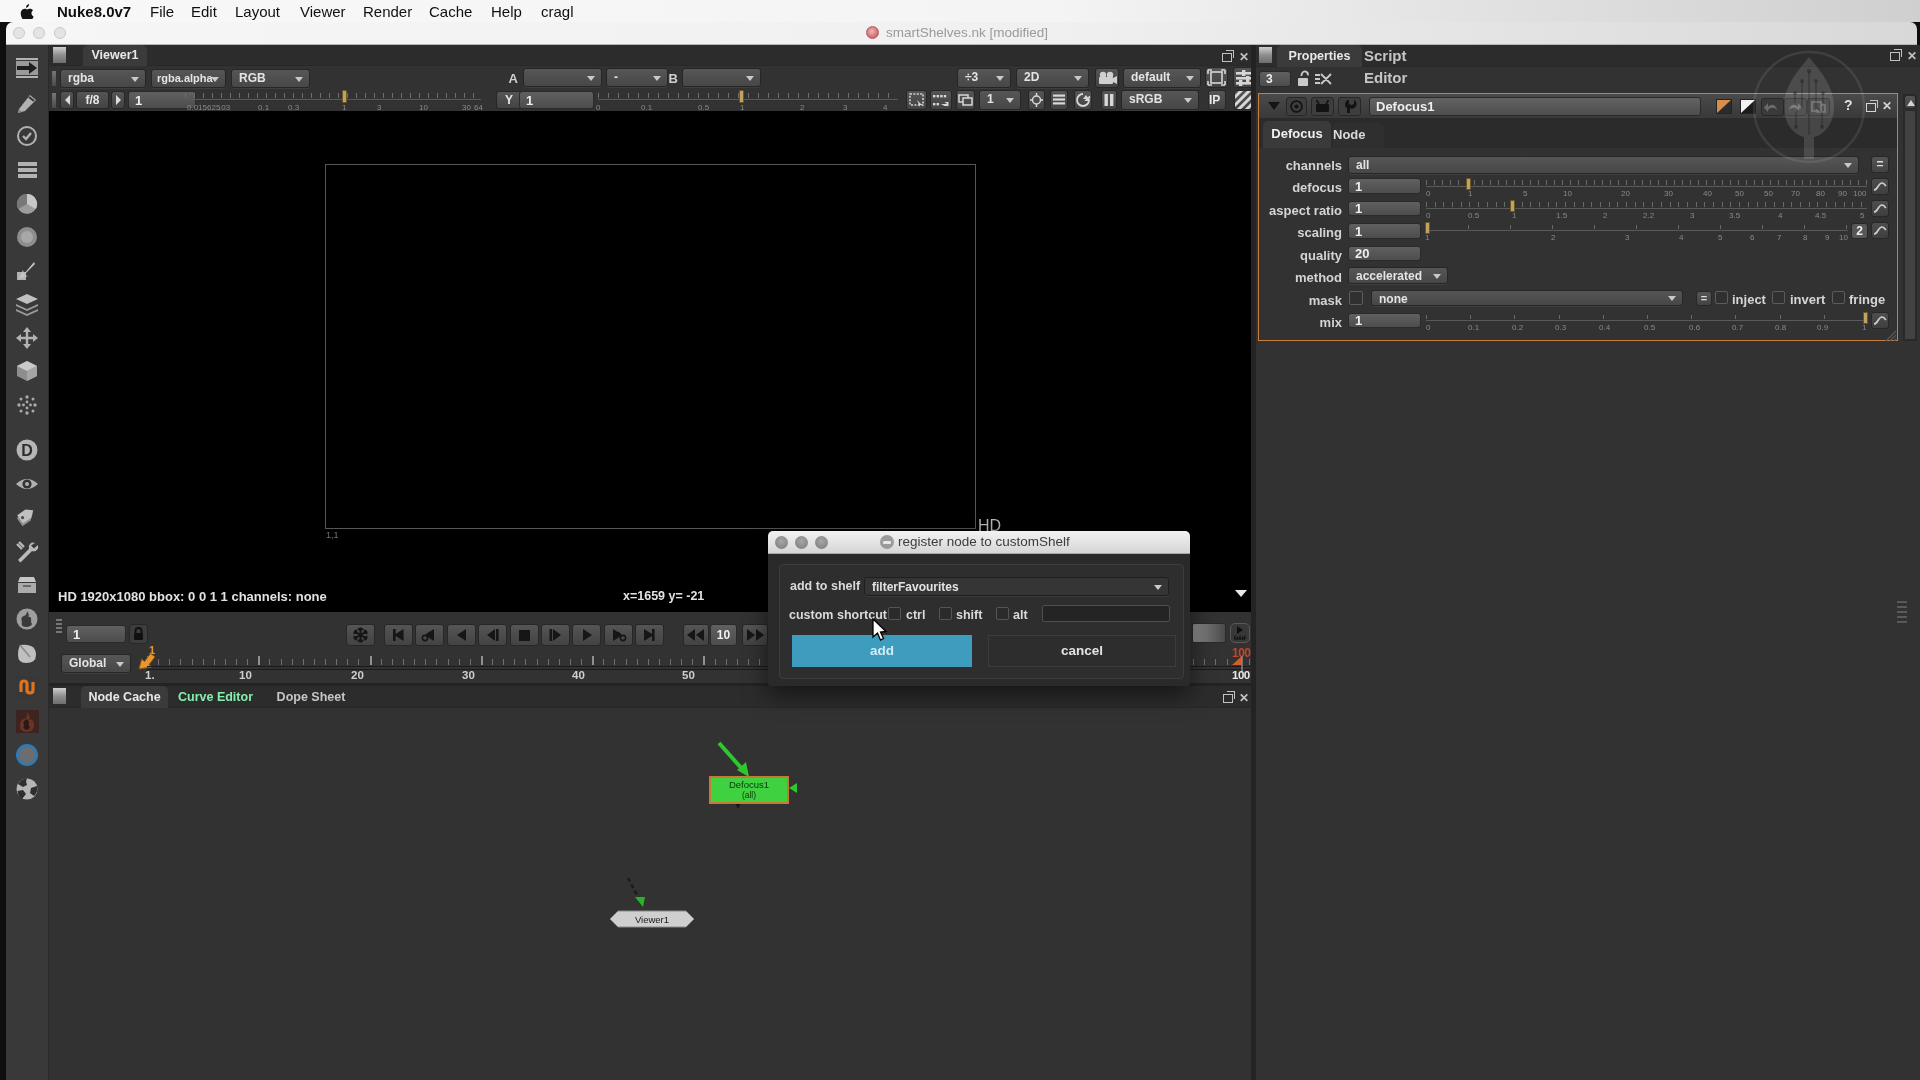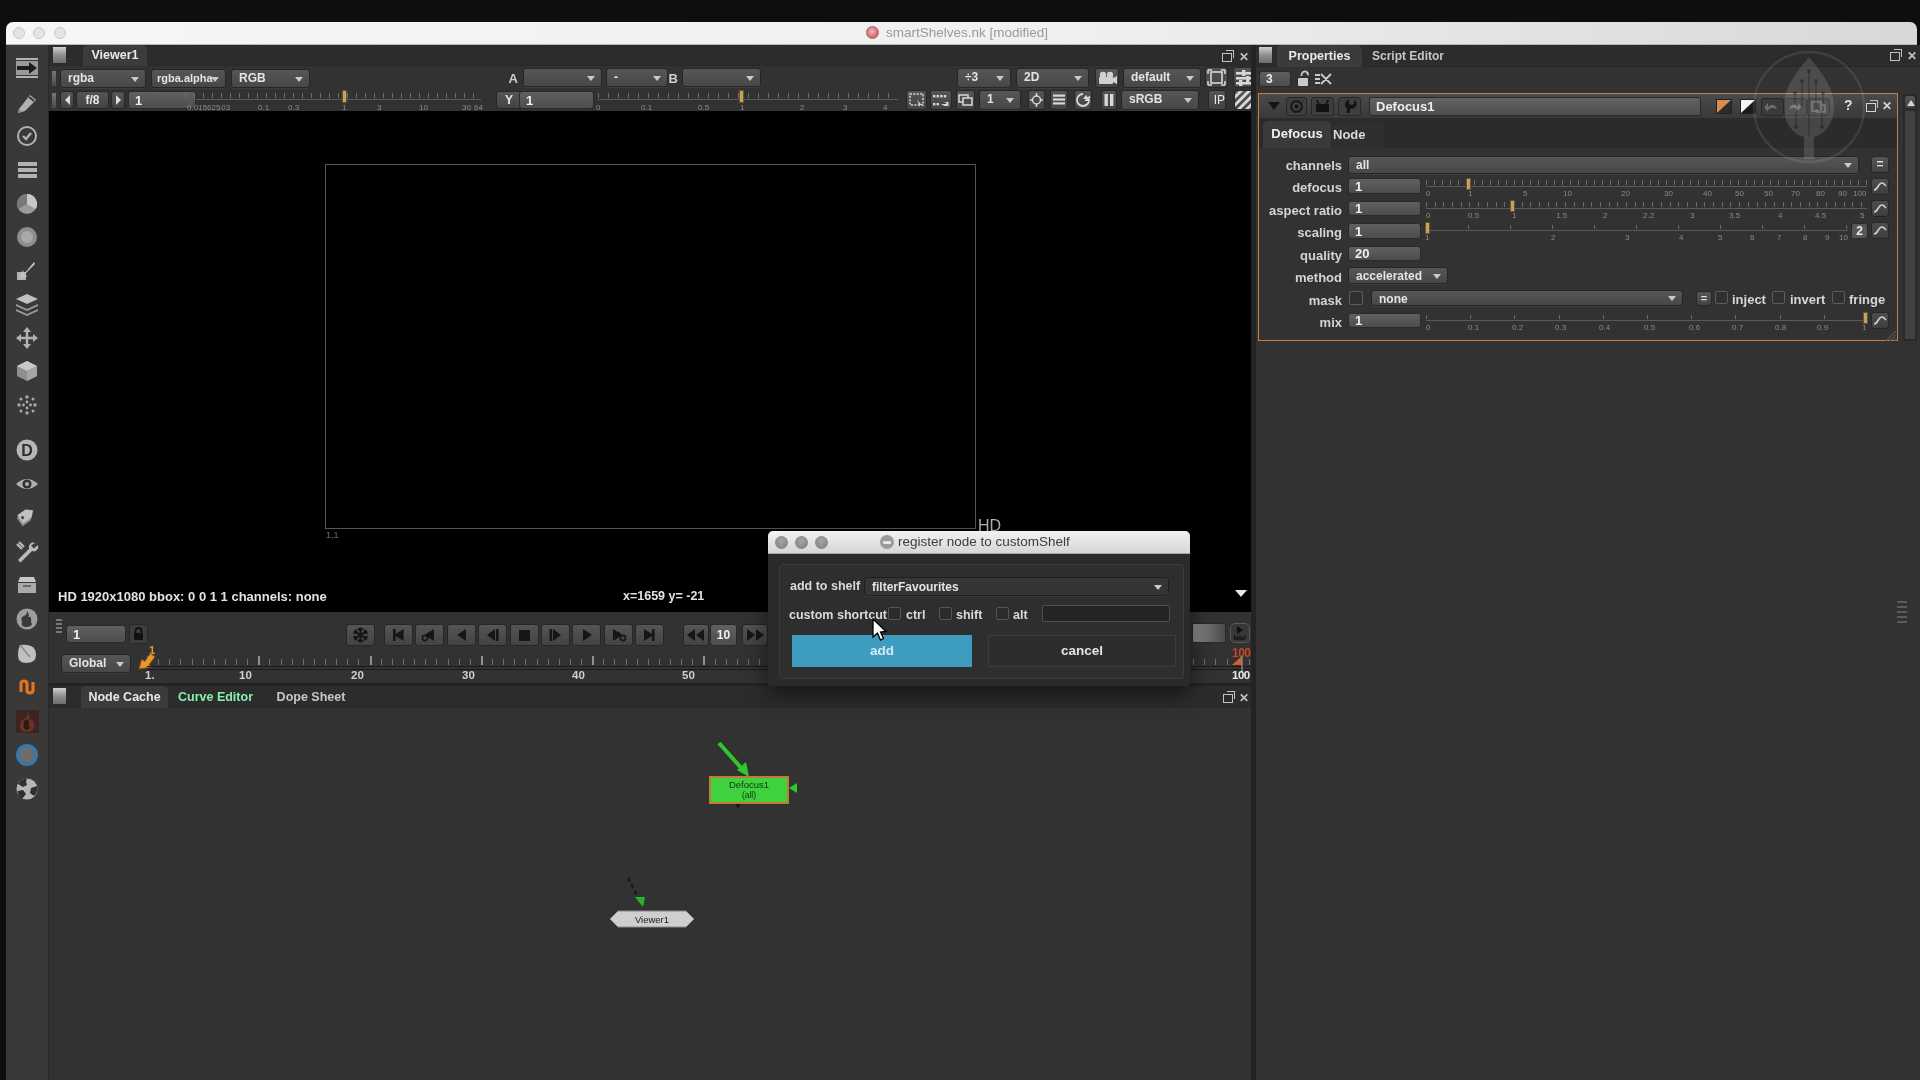--- a/index.html
+++ b/index.html
@@ -18,20 +18,34 @@
 .handle{position:absolute;width:5px;height:13px;background:#c2a261;border:1px solid #6a5626;border-radius:1px}
 .paneic{position:absolute;color:#c2c2c2;font-size:12px;font-weight:bold;line-height:12px}
 .flt{position:absolute;width:10px;height:9px;border:1.5px solid #c2c2c2}
 .flt:before{content:"";position:absolute;left:2.5px;top:-4.5px;width:7px;height:7px;border:1.5px solid #c2c2c2;border-bottom:none;border-left:none}
 .curvebtn{position:absolute;width:18px;height:17px;background:linear-gradient(#4e4e4e,#3e3e3e);border:1px solid #272727;border-radius:3px;color:#cfcfcf}
 </style>
 </head>
 <body>
 <div id="stage">
 
+  <div class="abs" id="menubar" style="left:0;top:0;width:1920px;height:22px;background:linear-gradient(to right,#f8f8f8 0%,#f4f4f4 55%,#cfcfcf 100%)">
+    <svg class="abs" style="left:20px;top:3px" width="14" height="16" viewBox="0 0 14 16">
+        <path fill="#141414" d="M8.3 3.6c.5-.7.9-1.6.8-2.6-.8.1-1.7.6-2.3 1.3-.5.6-.9 1.5-.8 2.4.9.1 1.8-.4 2.3-1.1zm1.8 2.1c-1.3 0-2.3.7-2.9.7-.6 0-1.5-.7-2.5-.7C3.4 5.7 2.1 6.5 1.4 7.8c-1.4 2.4-.4 6 1 8 .7 1 1.5 2.1 2.5 2 1 0 1.4-.6 2.6-.6 1.2 0 1.5.6 2.6.6 1.1 0 1.8-1 2.4-2 .8-1.1 1.1-2.2 1.1-2.3 0 0-2.1-.8-2.2-3.2 0-2 1.6-3 1.7-3-1-1.4-2.4-1.6-3-1.6z"></path>
+      </svg>
+    <span class="abs" style="left:57px;top:3px;font-size:15px;font-weight:bold;color:#101010">Nuke8.0v7</span>
+    <span class="abs" style="left:150px;top:3px;font-size:15px;color:#101010">File</span>
+    <span class="abs" style="left:191px;top:3px;font-size:15px;color:#101010">Edit</span>
+    <span class="abs" style="left:235px;top:3px;font-size:15px;color:#101010">Layout</span>
+    <span class="abs" style="left:300px;top:3px;font-size:15px;color:#101010">Viewer</span>
+    <span class="abs" style="left:363px;top:3px;font-size:15px;color:#101010">Render</span>
+    <span class="abs" style="left:429px;top:3px;font-size:15px;color:#101010">Cache</span>
+    <span class="abs" style="left:491px;top:3px;font-size:15px;color:#101010">Help</span>
+    <span class="abs" style="left:541px;top:3px;font-size:15px;color:#101010">cragl</span>
+  </div>
 
   <div class="abs" id="titlebar" style="left:6px;top:22px;width:1911px;height:23px;background:linear-gradient(to right,#f6f6f6 0%,#f0f0f0 55%,#d8d8d8 100%);border-radius:7px 7px 0 0;border-bottom:1px solid #b6b6b6">
     <div class="abs" style="left:7px;top:5px;width:12px;height:12px;border-radius:50%;background:#e4e4e4;border:1px solid #c9c9c9"></div>
     <div class="abs" style="left:27px;top:5px;width:12px;height:12px;border-radius:50%;background:#e4e4e4;border:1px solid #c9c9c9"></div>
     <div class="abs" style="left:48px;top:5px;width:12px;height:12px;border-radius:50%;background:#e4e4e4;border:1px solid #c9c9c9"></div>
     <div class="abs" style="left:860px;top:4px;width:13px;height:13px;border-radius:50%;background:radial-gradient(circle at 45% 40%,#f0b9ba,#ca686c 70%);border:1px solid #b95c60"></div>
     <span class="abs" style="left:880px;top:3px;font-size:13.5px;color:#9a9a9a">smartShelves.nk [modified]</span>
   </div>
 
   <div class="abs" id="mainui" style="left:6px;top:45px;width:1911px;height:1035px;background:#2a2a2a"></div>
@@ -268,21 +282,21 @@
         </svg></div>
     <div class="btn" style="left:1025px;top:45px;width:18px;height:20px"><svg width="16" height="18" viewBox="0 0 16 18">
           <path d="M8 3 a6 6 0 1 0 6 6 h-2.5 l3.5 -3.5 l0 0" fill="none" stroke="#d8d8d8" stroke-width="1.8"></path>
           <path d="M11 9 l3 -4 l3 4 Z" fill="#d8d8d8" transform="translate(-3,-1)"></path>
         </svg></div>
     <div class="btn" style="left:1052px;top:45px;width:16px;height:20px"><svg width="14" height="18" viewBox="0 0 14 18">
           <rect x="2.5" y="3" width="3.4" height="12" fill="#d8d8d8"></rect>
           <rect x="8" y="3" width="3.4" height="12" fill="#d8d8d8"></rect>
         </svg></div>
     <div class="dd" style="left:1072px;top:45px;width:78px;height:20px">sRGB<i class="ar"></i></div>
-    <div class="btn" style="left:1159px;top:45px;width:18px;height:20px;color:#e8e8e8;font-size:12px;font-weight:normal;text-align:right;line-height:19px">IP</div>
+    <div class="btn" style="left:1159px;top:45px;width:18px;height:20px;color:#e8e8e8;font-size:12px;font-weight:bold;text-align:left;line-height:19px">IP</div>
     <div class="btn" style="left:1185px;top:45px;width:20px;height:20px;overflow:hidden"><svg width="18" height="18" viewBox="0 0 18 18">
           <g stroke="#d8d8d8" stroke-width="3">
             <path d="M-2 8 L8 -2 M-2 16 L16 -2 M2 20 L20 2 M10 20 L20 10"></path>
           </g>
         </svg></div>
 
     <div class="abs" style="left:0;top:66px;width:1202px;height:501px;background:#000">
       <div class="abs" style="left:276px;top:53px;width:651px;height:365px;border:1px solid #565656"></div>
       <span class="abs" style="left:277px;top:419px;font-size:9px;color:#6f6f6f">1,1</span>
       <span class="abs" style="left:929px;top:406px;font-size:16px;color:#b9b9b9">HD</span>
@@ -394,21 +408,21 @@
       <path d="M1 186 L9 178 L77 178 L85 186 L77 194 L9 194 Z" fill="#cfcfcf" stroke="#8a8a8a" stroke-width="1"></path>
       <text x="43" y="190" font-size="9.5" fill="#1a1a1a" text-anchor="middle" font-family="Liberation Sans">Viewer1</text>
     </svg>
   </div>
 
   <div class="abs" id="props" style="left:1251px;top:45px;width:669px;height:1035px;background:#323232">
     <div class="abs" style="left:0;top:0;width:5px;height:1035px;background:#232323"></div>
     <div class="abs" style="left:5px;top:0;width:664px;height:22px;background:#2c2c2c;border-bottom:1px solid #282828"></div>
     <div class="abs" style="left:8px;top:2px;width:13px;height:16px;background:linear-gradient(#cfcfcf,#8f8f8f 50%,#6e6e6e)"></div>
     <div class="abs" style="left:26px;top:0;width:85px;height:22px;background:#3b3b3b;border-radius:5px 5px 0 0;color:#e8e8e8;font-size:12.5px;font-weight:bold;text-align:center;line-height:22px">Properties</div>
-    <div class="abs" style="left:113px;top:0;width:88px;height:22px;color:#c6c6c6;font-size:12px;font-weight:bold;text-align:center;line-height:22px">Script Editor</div>
+    <div class="abs" style="left:113px;top:0;width:88px;height:22px;color:#c6c6c6;font-size:15px;font-weight:bold;line-height:22px">Script Editor</div>
     <div class="flt" style="left:639px;top:7px"></div>
       <span class="paneic" style="left:656px;top:5px">✕</span>
     <div class="inp" style="left:8px;top:26px;width:32px;height:16px;line-height:15px;font-size:12px">3</div>
     <svg class="abs" style="left:44px;top:25px" width="16" height="18" viewBox="0 0 16 18">
         <g>
           <rect x="3" y="8" width="10" height="8" rx="1" fill="#c9c9c9"></rect>
           <path d="M5 8 v-2.5 a3 3 0 0 1 6 0" fill="none" stroke="#c9c9c9" stroke-width="1.8" transform="translate(2,-1) rotate(18 8 5)"></path>
         </g>
       </svg>
     <svg class="abs" style="left:62px;top:25px" width="20" height="18" viewBox="0 0 20 18">

